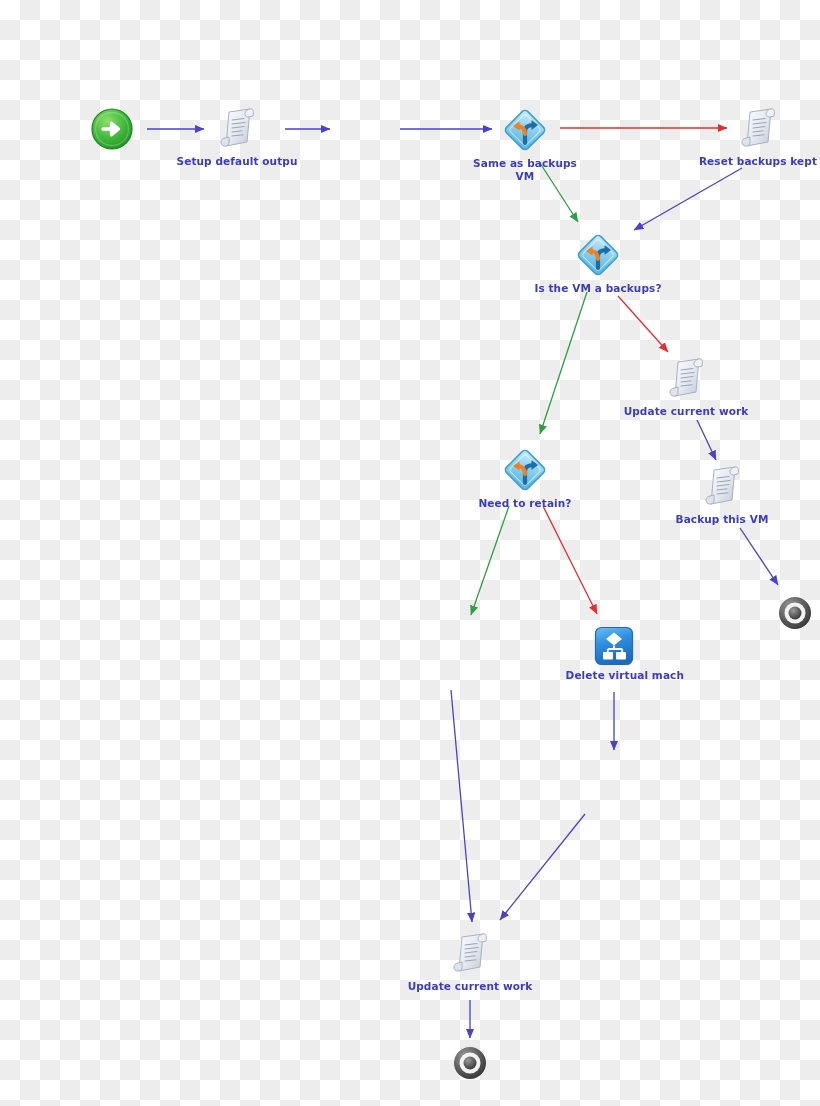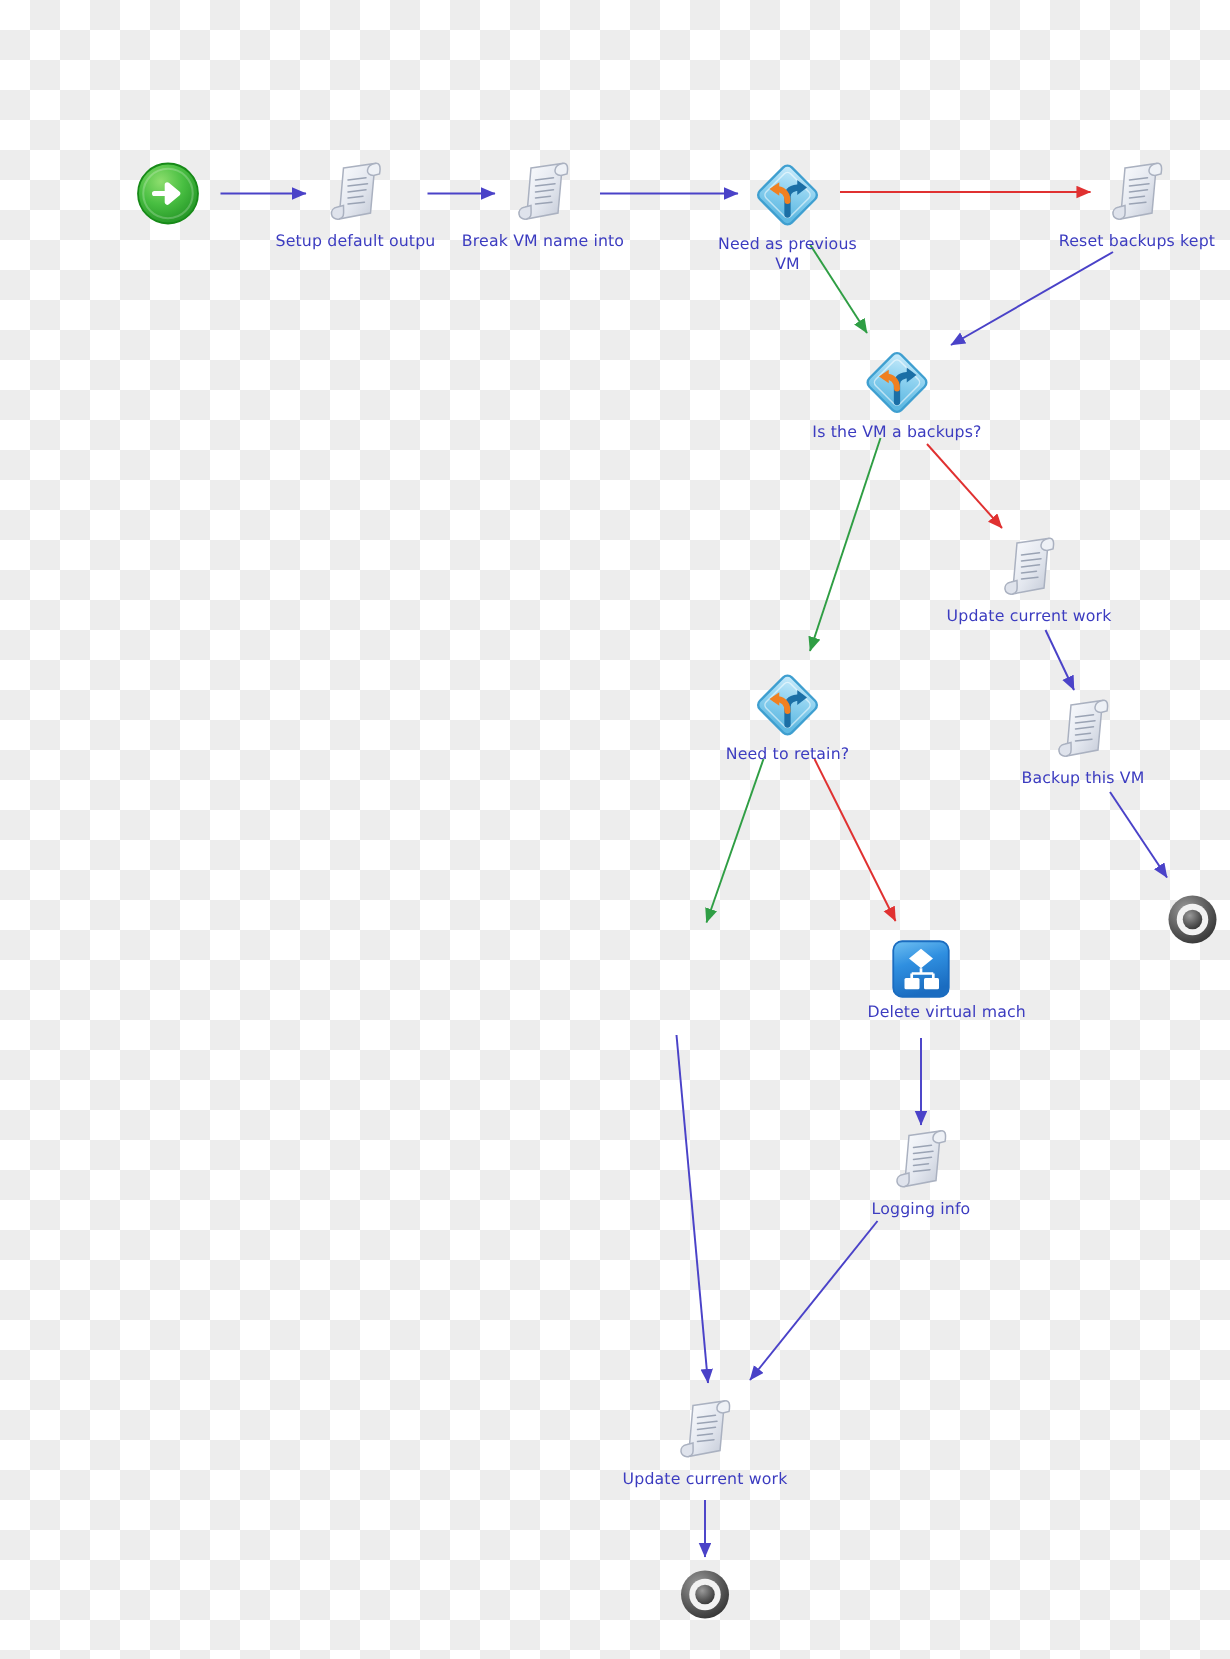--- a/index.html
+++ b/index.html
@@ -17,20 +17,21 @@
     position: relative;
     width: 820px;
     height: 1106px;
     
     background-color: #ffffff;
     background-image:
       linear-gradient(45deg, #ededed 25%, transparent 25%, transparent 75%, #ededed 75%, #ededed),
       linear-gradient(45deg, #ededed 25%, transparent 25%, transparent 75%, #ededed 75%, #ededed);
     background-size: 40px 40px;
     background-position: 0 0, 20px 20px;
+    font-weight: bold;
   }
   #edges {
     position: absolute;
     left: 0;
     top: 0;
     width: 820px;
     height: 1106px;
     pointer-events: none;
   }
   .node {
@@ -133,53 +134,38 @@
         <line x1="16" y1="14" x2="28" y2="12.5"></line>
         <line x1="16" y1="18" x2="29" y2="16.5"></line>
         <line x1="16" y1="22" x2="28" y2="20.5"></line>
         <line x1="16" y1="26" x2="26" y2="24.8"></line>
         <line x1="16" y1="30" x2="27" y2="28.8"></line>
       </g>
     </svg>
     <div class="label">Setup default outpu</div>
   </div>
 
-  <div class="node" style="left:362px; top:106px;">
-    <svg class="glyph script-glyph" viewBox="0 0 42 46">
-      <path d="M13 6 L34 3 L31 36 L10 40 Z" fill="url(#gscroll)" stroke="#aab1c0" stroke-width="1"></path>
-      <path d="M34 3 C 28 4, 27 11, 33 11 L 37 10 C 38 5, 37 2, 34 3 Z" fill="#eef1f6" stroke="#aab1c0" stroke-width="1"></path>
-      <path d="M10 40 C 4 41, 3 33, 9 32 L 13 31 C 13 36, 14 39, 10 40 Z" fill="#dfe3ec" stroke="#aab1c0" stroke-width="1"></path>
-      <g stroke="#9aa3b4" stroke-width="1" stroke-linecap="round">
-        <line x1="16" y1="14" x2="28" y2="12.5"></line>
-        <line x1="16" y1="18" x2="29" y2="16.5"></line>
-        <line x1="16" y1="22" x2="28" y2="20.5"></line>
-        <line x1="16" y1="26" x2="26" y2="24.8"></line>
-        <line x1="16" y1="30" x2="27" y2="28.8"></line>
-      </g>
-    </svg>
-    <div class="label">Break VM name into</div>
-  </div>
 
   <div class="node" style="left:525px; top:106px;">
     <svg class="glyph decision-glyph" viewBox="0 0 48 48">
       <defs>
         <linearGradient id="gdia" x1="0" y1="0" x2="0.6" y2="1">
           <stop offset="0%" stop-color="#cfeefc"></stop>
           <stop offset="50%" stop-color="#8fd2f0"></stop>
           <stop offset="100%" stop-color="#5fb9e2"></stop>
         </linearGradient>
       </defs>
       <rect x="9" y="9" width="30" height="30" rx="4" transform="rotate(45 24 24)" fill="url(#gdia)" stroke="#3f9fd0" stroke-width="1.6"></rect>
       <rect x="12.5" y="12.5" width="23" height="23" rx="3" transform="rotate(45 24 24)" fill="none" stroke="#ffffff" stroke-opacity="0.55" stroke-width="1"></rect>
       <path d="M24 37 L24 25 C 24 20, 29 19, 33 19" fill="none" stroke="#1b6fa6" stroke-width="4.2" stroke-linecap="round"></path>
       <path d="M30.5 14 L37 19 L30.5 24 Z" fill="#1b6fa6"></path>
       <path d="M24 28 C 24 22, 20 20, 16 20" fill="none" stroke="#f08020" stroke-width="4" stroke-linecap="round"></path>
       <path d="M18.5 15.5 L12 20 L18.5 24.5 Z" fill="#f08020"></path>
     </svg>
-    <div class="label">Need as previous
+    <div class="label">Same as backups
 VM</div>
   </div>
 
   <div class="node" style="left:758px; top:106px;">
     <svg class="glyph script-glyph" viewBox="0 0 42 46">
       <path d="M13 6 L34 3 L31 36 L10 40 Z" fill="url(#gscroll)" stroke="#aab1c0" stroke-width="1"></path>
       <path d="M34 3 C 28 4, 27 11, 33 11 L 37 10 C 38 5, 37 2, 34 3 Z" fill="#eef1f6" stroke="#aab1c0" stroke-width="1"></path>
       <path d="M10 40 C 4 41, 3 33, 9 32 L 13 31 C 13 36, 14 39, 10 40 Z" fill="#dfe3ec" stroke="#aab1c0" stroke-width="1"></path>
       <g stroke="#9aa3b4" stroke-width="1" stroke-linecap="round">
         <line x1="16" y1="14" x2="28" y2="12.5"></line>
@@ -276,35 +262,20 @@
       </defs>
       <rect x="1.5" y="1.5" width="37" height="37" rx="6" fill="url(#gwf)" stroke="#1a6cc0" stroke-width="1.2"></rect>
       <path d="M20 6.5 L28 13 L20 19.5 L12 13 Z" fill="#ffffff"></path>
       <rect x="9" y="26" width="10" height="7.5" rx="1" fill="#ffffff"></rect>
       <rect x="22" y="26" width="10" height="7.5" rx="1" fill="#ffffff"></rect>
       <path d="M20 19.5 L20 23 M13.8 23 L28.2 23 M13.8 23 L13.8 26 M28.2 23 L28.2 26" fill="none" stroke="#ffffff" stroke-width="1.8"></path>
     </svg>
     <div class="label">Delete virtual mach</div>
   </div>
 
-  <div class="node" style="left:614px; top:751px;">
-    <svg class="glyph script-glyph" viewBox="0 0 42 46">
-      <path d="M13 6 L34 3 L31 36 L10 40 Z" fill="url(#gscroll)" stroke="#aab1c0" stroke-width="1"></path>
-      <path d="M34 3 C 28 4, 27 11, 33 11 L 37 10 C 38 5, 37 2, 34 3 Z" fill="#eef1f6" stroke="#aab1c0" stroke-width="1"></path>
-      <path d="M10 40 C 4 41, 3 33, 9 32 L 13 31 C 13 36, 14 39, 10 40 Z" fill="#dfe3ec" stroke="#aab1c0" stroke-width="1"></path>
-      <g stroke="#9aa3b4" stroke-width="1" stroke-linecap="round">
-        <line x1="16" y1="14" x2="28" y2="12.5"></line>
-        <line x1="16" y1="18" x2="29" y2="16.5"></line>
-        <line x1="16" y1="22" x2="28" y2="20.5"></line>
-        <line x1="16" y1="26" x2="26" y2="24.8"></line>
-        <line x1="16" y1="30" x2="27" y2="28.8"></line>
-      </g>
-    </svg>
-    <div class="label">Logging info</div>
-  </div>
 
   <div class="node" style="left:470px; top:931px;">
     <svg class="glyph script-glyph" viewBox="0 0 42 46">
       <path d="M13 6 L34 3 L31 36 L10 40 Z" fill="url(#gscroll)" stroke="#aab1c0" stroke-width="1"></path>
       <path d="M34 3 C 28 4, 27 11, 33 11 L 37 10 C 38 5, 37 2, 34 3 Z" fill="#eef1f6" stroke="#aab1c0" stroke-width="1"></path>
       <path d="M10 40 C 4 41, 3 33, 9 32 L 13 31 C 13 36, 14 39, 10 40 Z" fill="#dfe3ec" stroke="#aab1c0" stroke-width="1"></path>
       <g stroke="#9aa3b4" stroke-width="1" stroke-linecap="round">
         <line x1="16" y1="14" x2="28" y2="12.5"></line>
         <line x1="16" y1="18" x2="29" y2="16.5"></line>
         <line x1="16" y1="22" x2="28" y2="20.5"></line>

